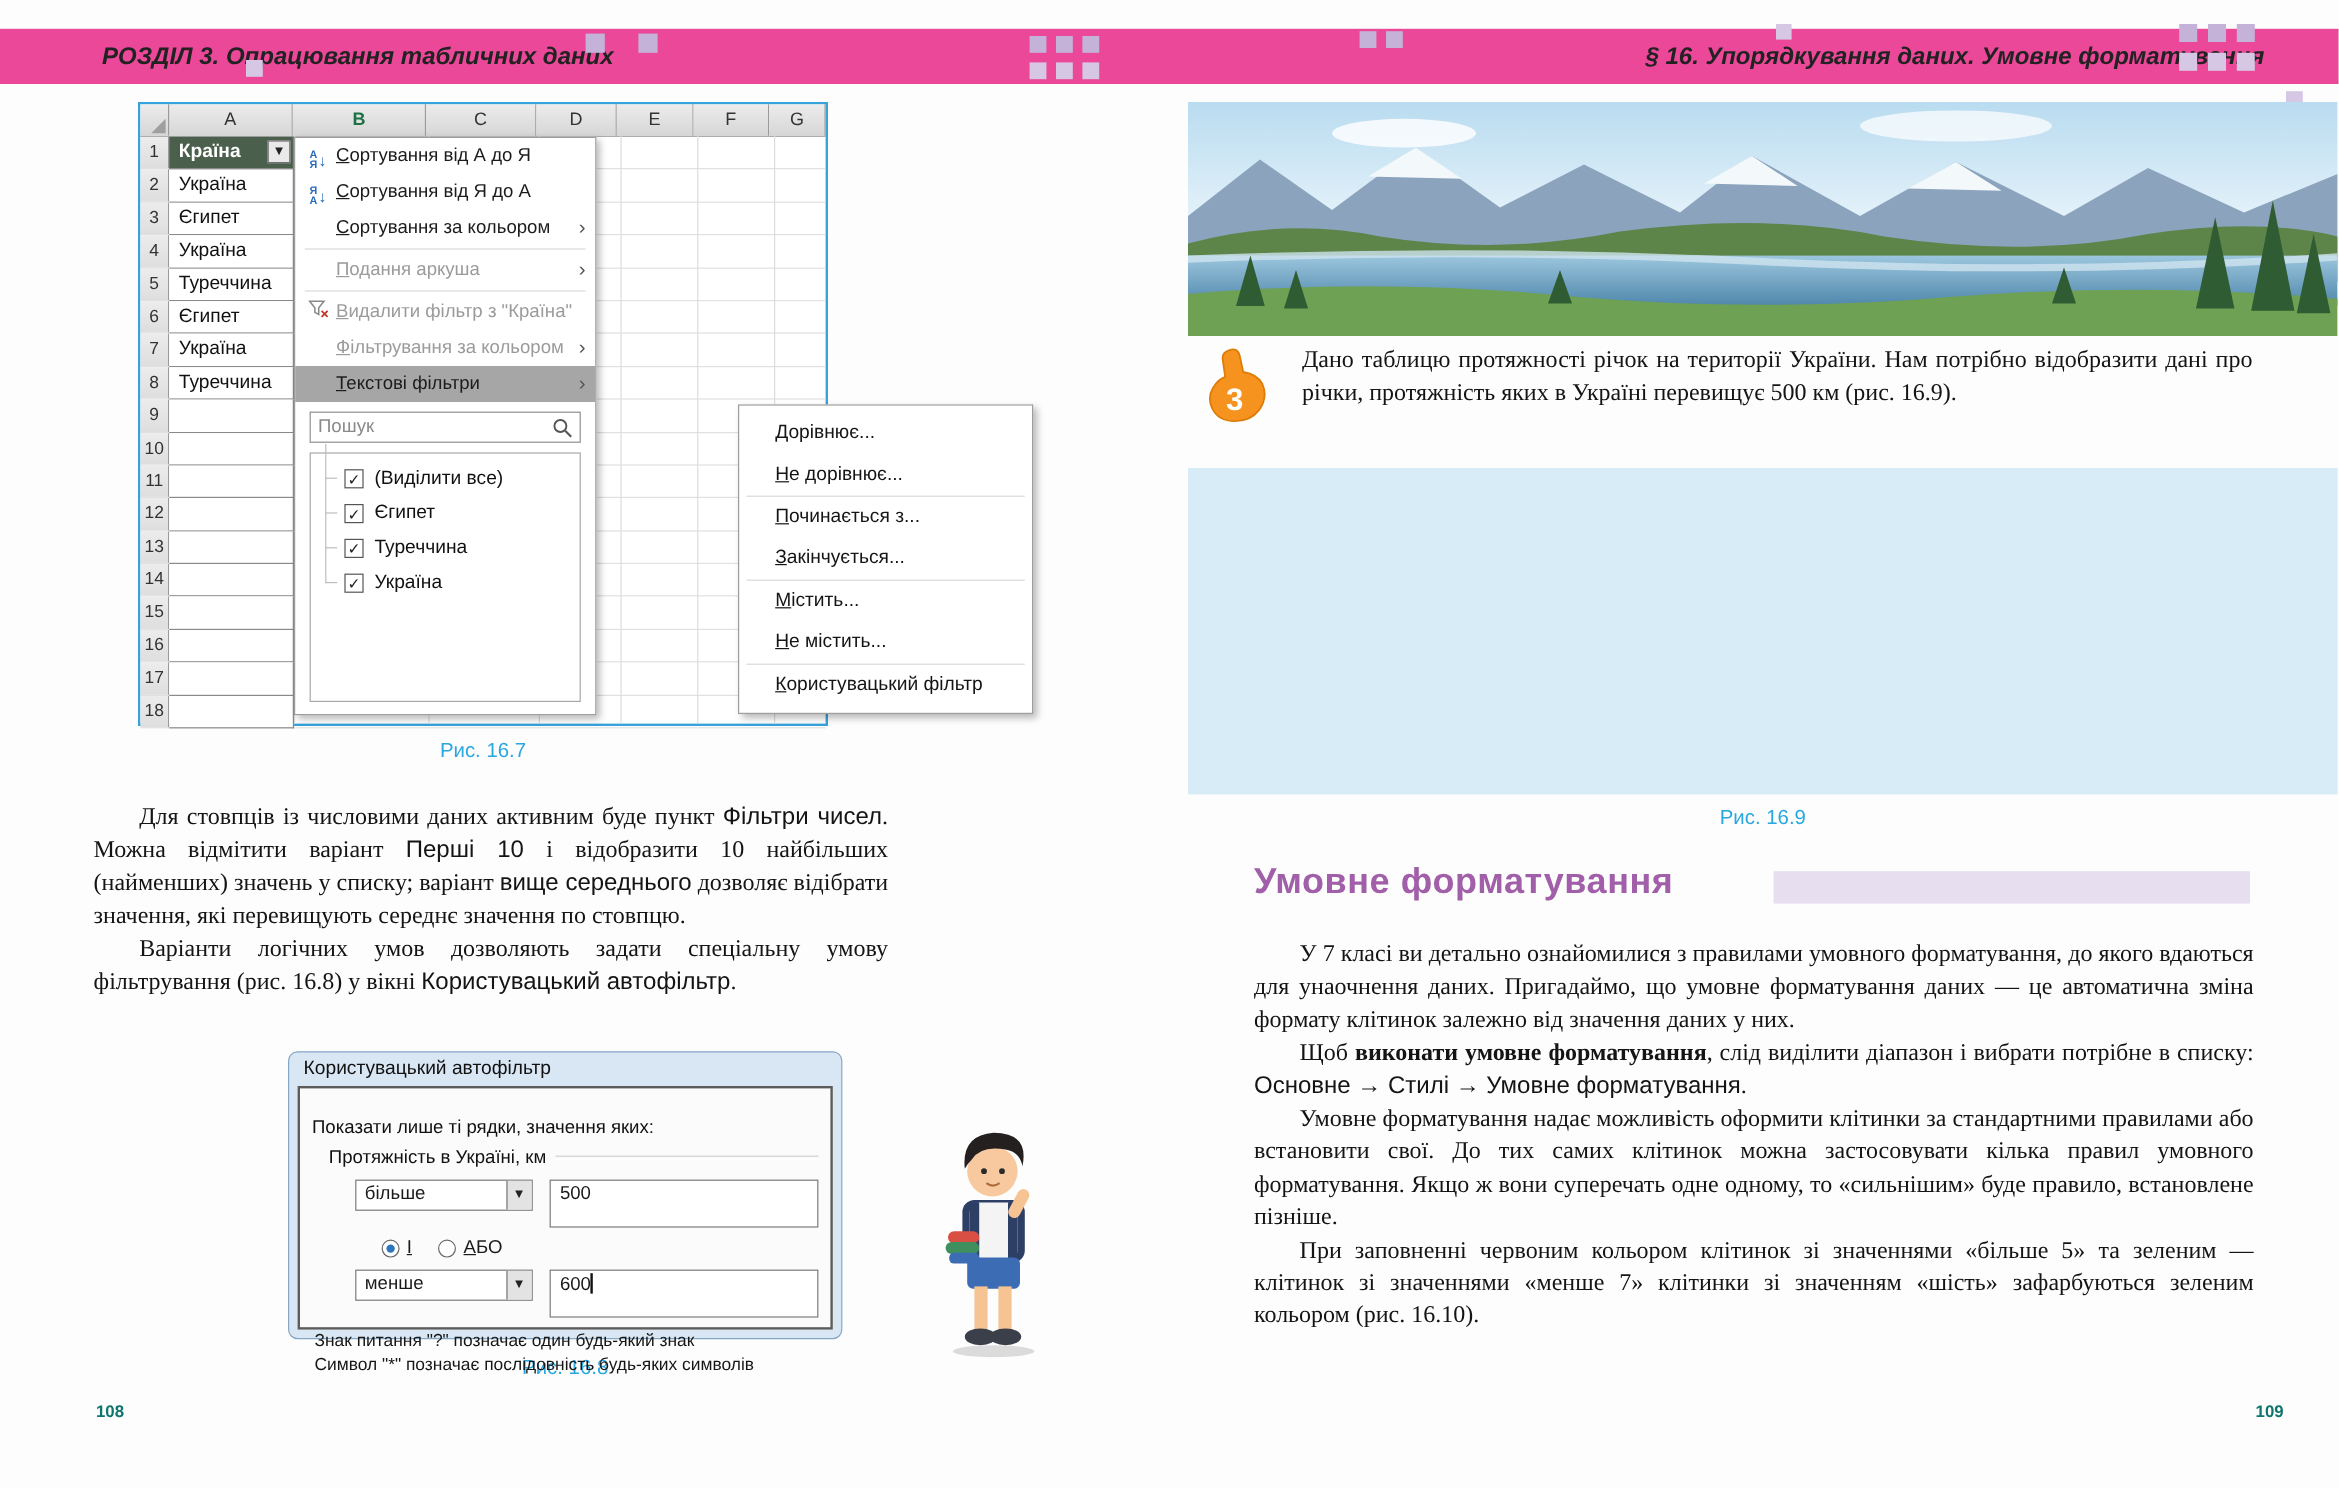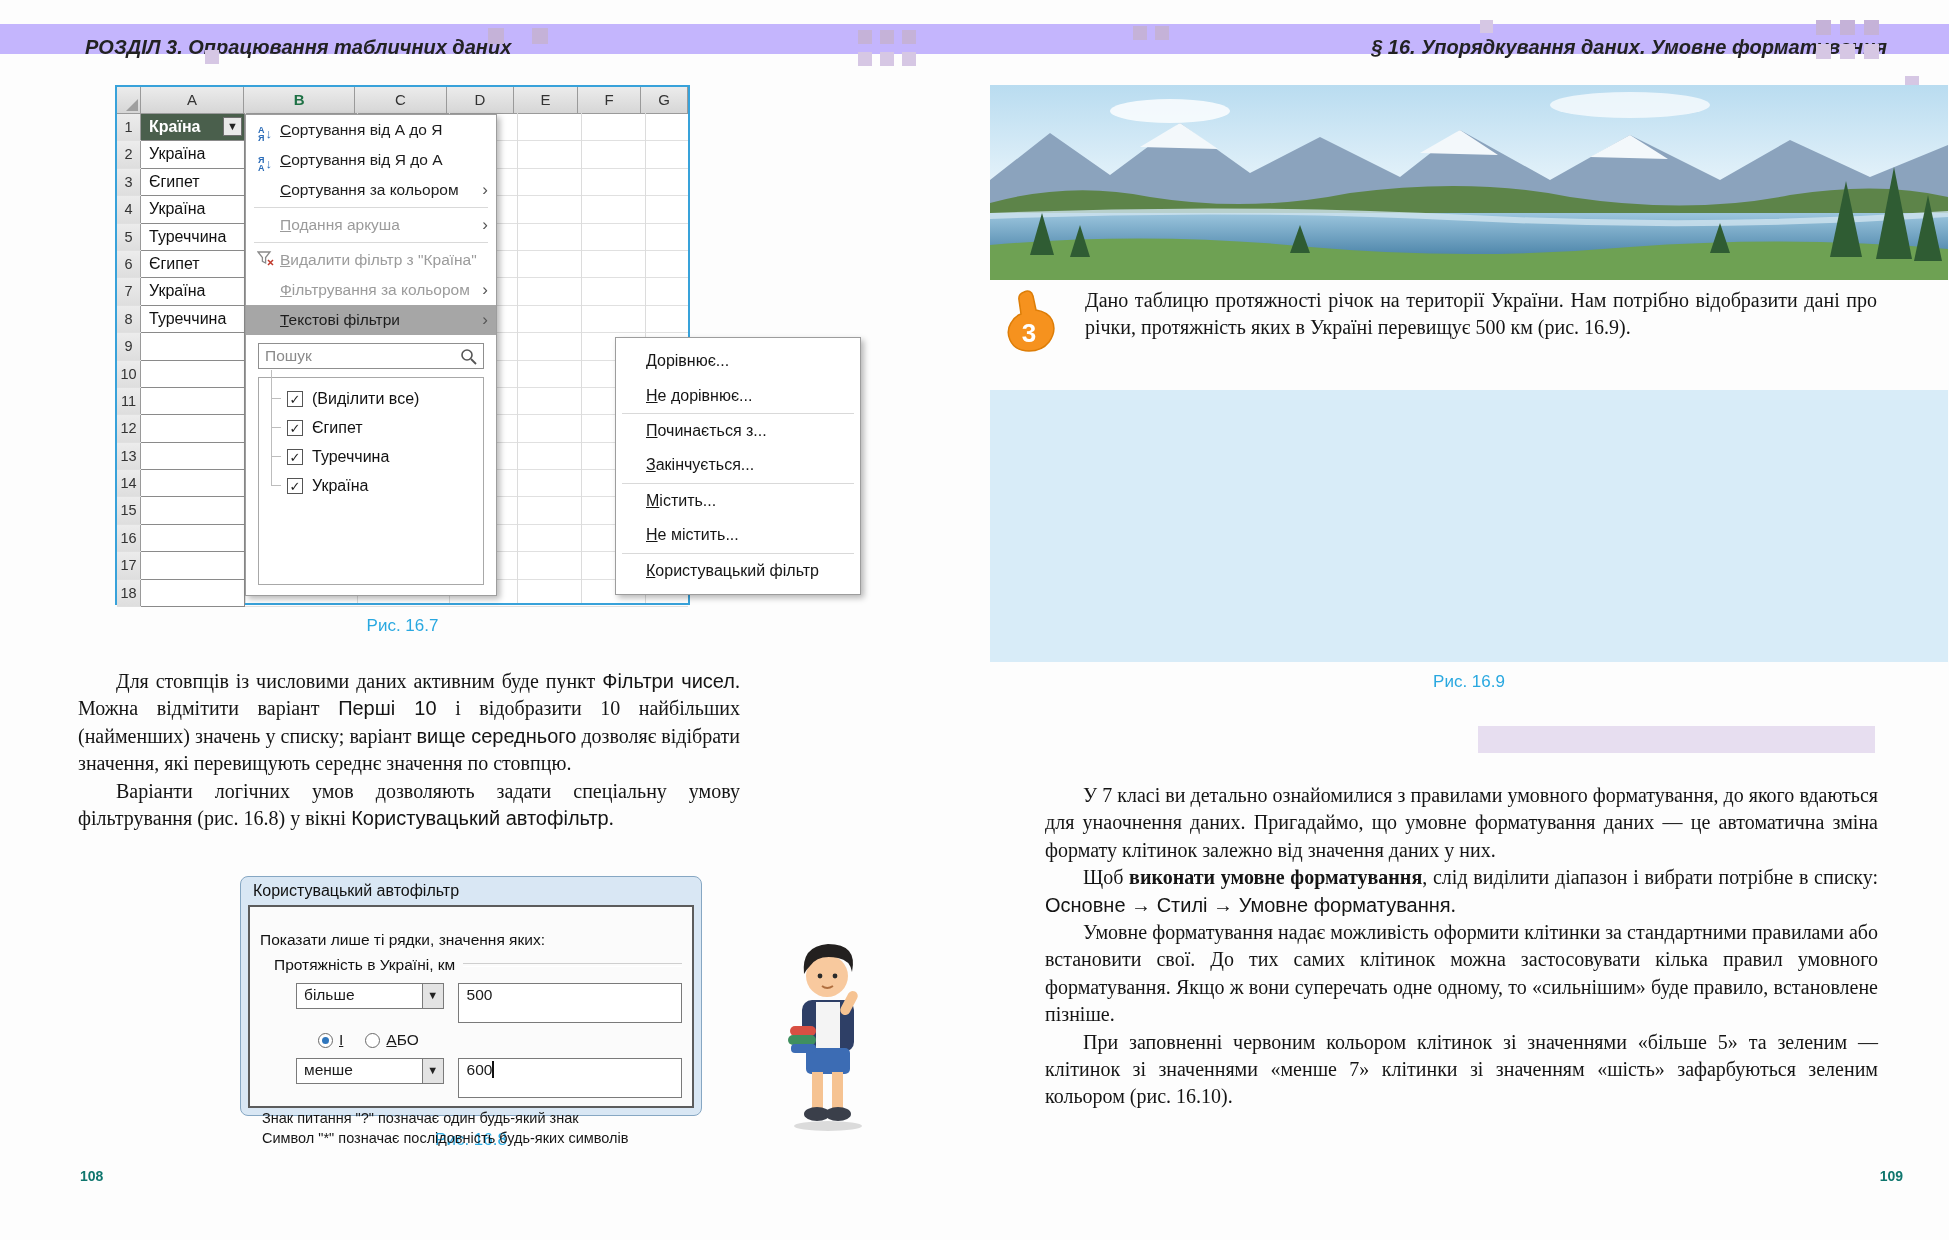--- a/index.html
+++ b/index.html
@@ -1,19 +1,19 @@
 <!DOCTYPE html>
 <html><head>
 <meta charset="utf-8">
 <style>
   html,body{margin:0;padding:0;background:#ffffff;}
   #root{position:relative;width:1949px;height:1240px;background:#fdfdfd;overflow:hidden;
         font-family:"Liberation Sans",sans-serif;color:#1a1a1a;}
   
-  .band{position:absolute;top:24px;height:30px;background:#c4b5fd;}
+  .band{position:absolute;top:24px;height:46px;background:#ec4899;}
   .band.left{left:0;width:975px;}
   .band.right{left:975px;width:974px;}
   .band-title{position:absolute;top:0;height:46px;line-height:46px;font-size:20px;
               font-style:italic;font-weight:bold;color:#222;}
   .band-title.l{left:85px;}
   .band-title.r{right:62px;}
   .dsq{position:absolute;background:#c5b2d8;}
   .dsq.lt{background:#d6c7e4;}
   
   .sheet{position:absolute;left:115px;top:85px;width:575px;height:520px;background:#fff;
@@ -456,20 +456,21 @@
   </svg>
   <div class="bodytext tasktext" style="position:absolute;">
     <p>Дано таблицю протяжності річок на території України. Нам потрібно відобразити дані про річки, протяжність яких в Україні перевищує 500 км (рис. 16.9).</p>
   </div>
 
   <div class="panel">
     
   </div>
   <div class="caption" style="left:990px;top:672px;width:958px;">Рис. 16.9</div>
 
+  <div class="section-head">Умовне форматування</div>
   <div class="section-bar"></div>
 
   <div class="bodytext" style="left:1045px;top:782px;width:833px;">
     <p>У 7 класі ви детально ознайомилися з правилами умовного форматування, до якого вдаються для унаочнення даних. Пригадаймо, що умовне форматування даних — це автоматична зміна формату клітинок залежно від значення даних у них.</p>
     <p><span>Щоб </span><b>виконати умовне форматування</b><span>, слід виділити діапазон і вибрати потрібне в списку: </span><span class="ui">Основне → Стилі → Умовне форматування</span><span>.</span></p>
     <p>Умовне форматування надає можливість оформити клітинки за стандартними правилами або встановити свої. До тих самих клітинок можна застосовувати кілька правил умовного форматування. Якщо ж вони суперечать одне одному, то «сильнішим» буде правило, встановлене пізніше.</p>
     <p>При заповненні червоним кольором клітинок зі значеннями «більше 5» та зеленим — клітинок зі значеннями «менше 7» клітинки зі значенням «шість» зафарбуються зеленим кольором (рис. 16.10).</p>
   </div>
 
   <div class="pagenum" style="right:46px;top:1168px;">109</div>

